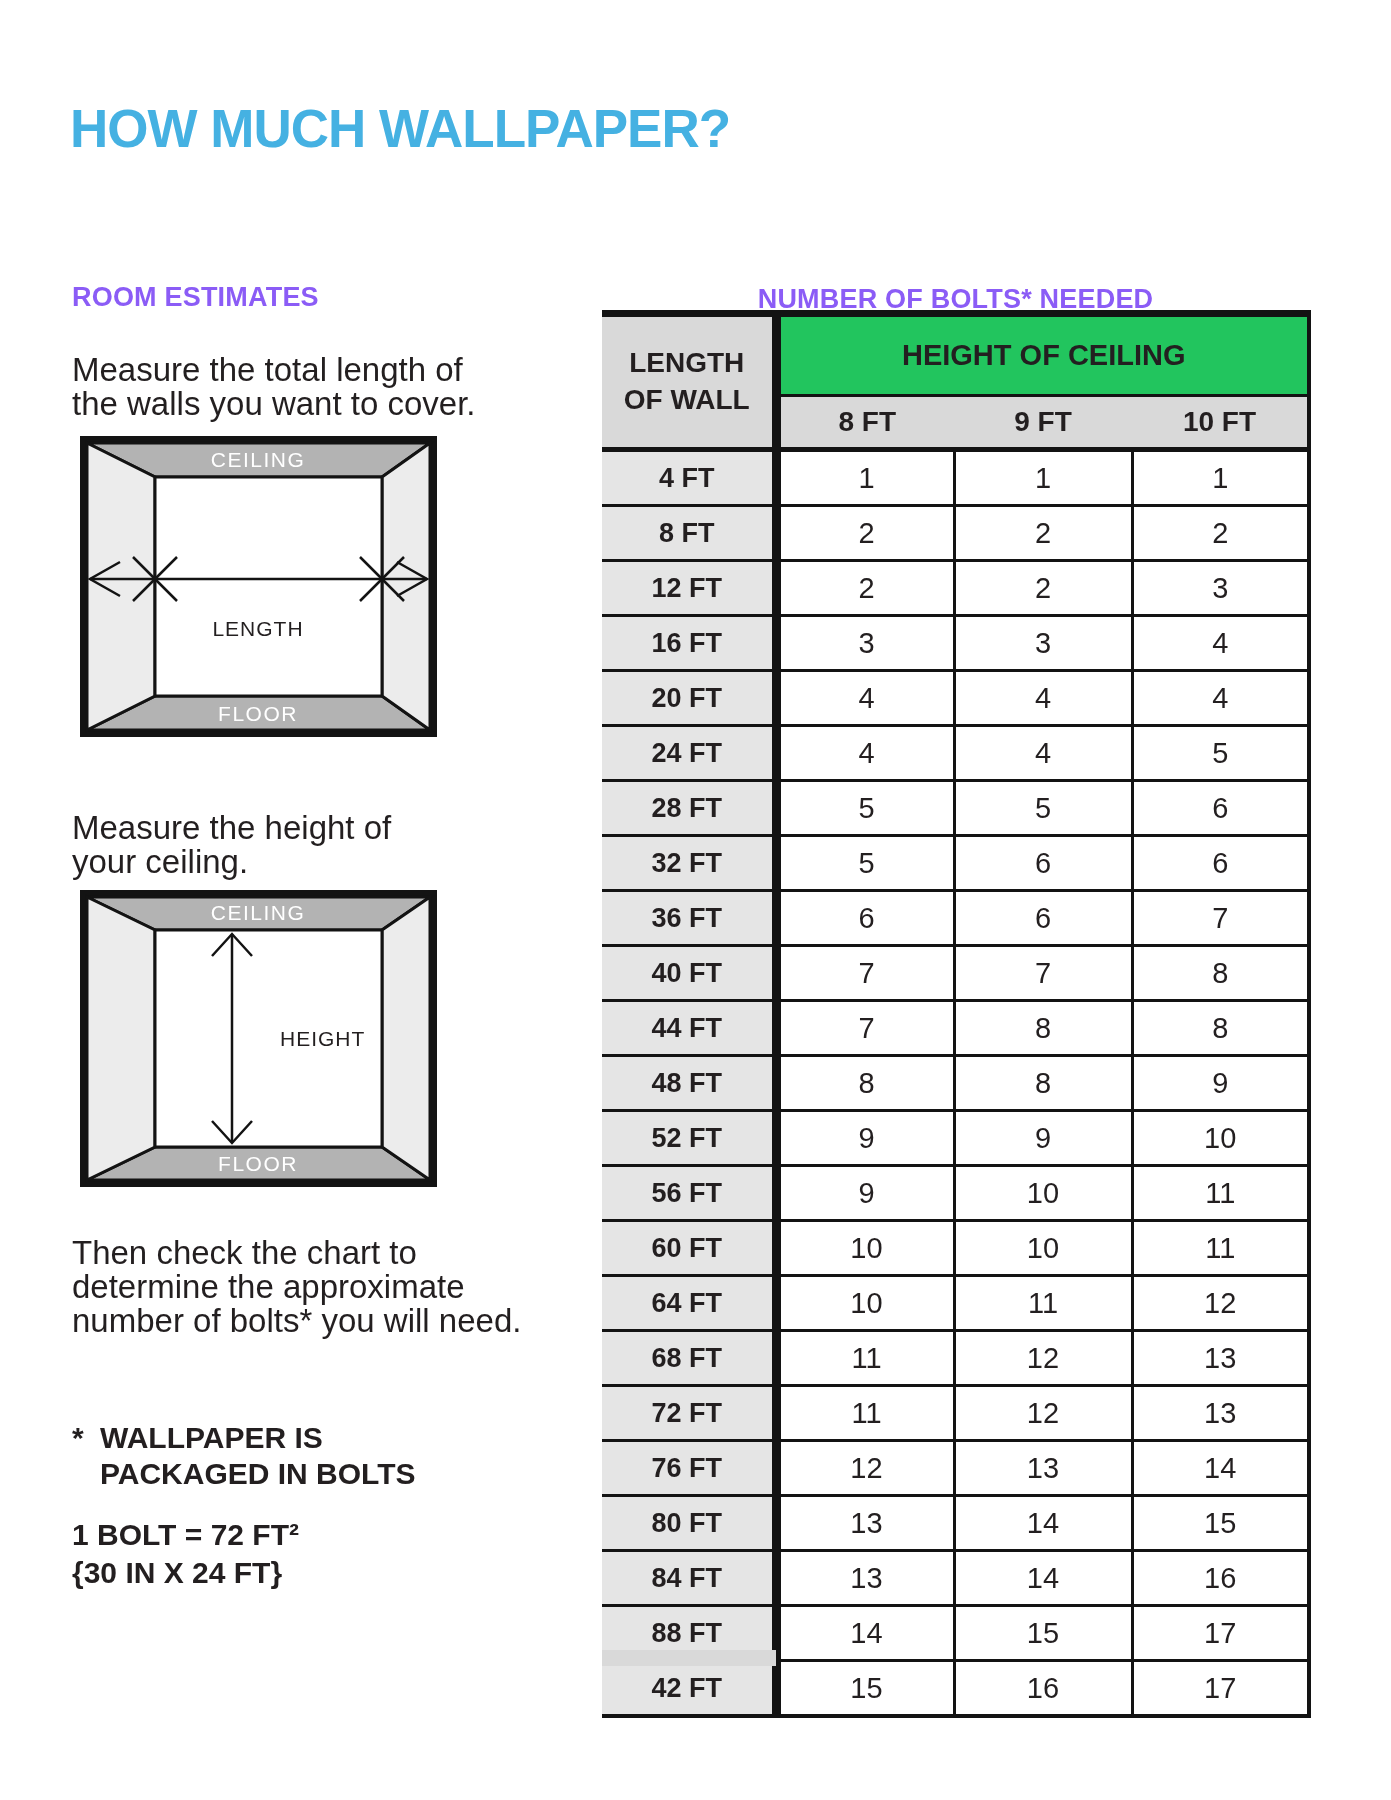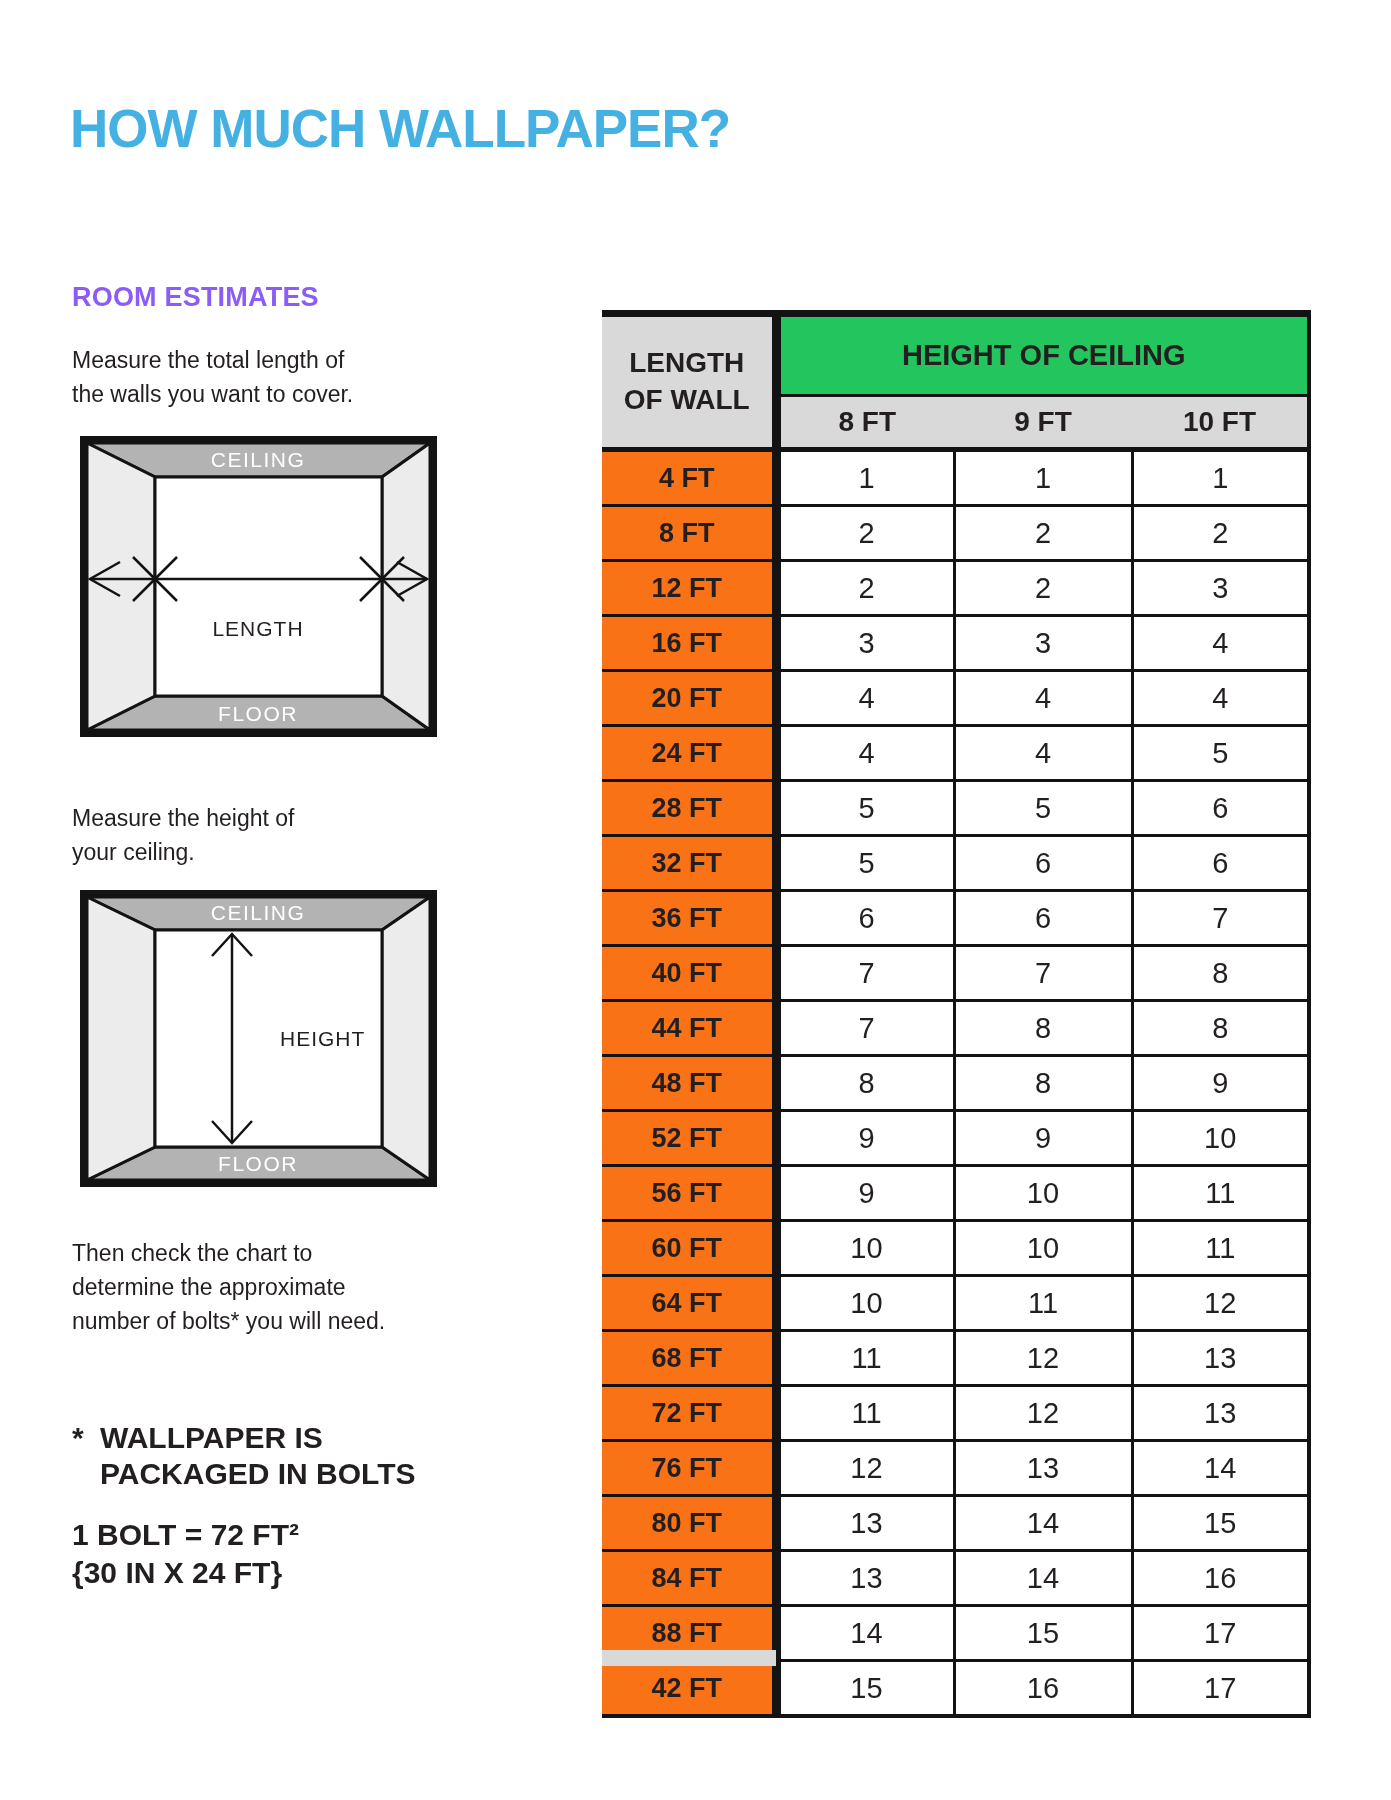--- a/index.html
+++ b/index.html
@@ -25,21 +25,21 @@
 
   
   .section-heading {
     font-size: 27px; font-weight: bold;
     color: #8b5cf6; letter-spacing: 0.2px;
   }
   .room-estimates-heading { left: 72px; top: 260px; }
   .table-heading { left: 602px; top: 262px; width: 707px; text-align: center; }
 
   
-  .body-text { font-size: 23px; line-height: 34px; }
+  .body-text { font-size: 33px; line-height: 34px; }
   .para-length { left: 72px; top: 320px; }
   .para-height { left: 72px; top: 778px; }
   .para-chart  { left: 72px; top: 1228px; margin-top: 8px; }
 
   
   .diagram1 { left: 80px; top: 436px; }
   .diagram2 { left: 80px; top: 890px; }
   .diagram text {
     font-family: "Liberation Sans", sans-serif;
   }
@@ -82,21 +82,21 @@
     height: 77px;
   }
   th.sub {
     background: #d9d9d9;
     border-bottom: 5px solid #131313;
     font-size: 28px; font-weight: bold;
     height: 50px;
   }
   th.sub:last-child { border-right: 4px solid #131313; }
   table.bolts tbody th {
-    background: #f97316;
+    background: #e5e5e5;
     border-top: 3px solid #131313;
     border-right: 9px solid #131313;
     font-size: 27px; font-weight: bold;
     height: 52px;
   }
   table.bolts tbody td {
     background: #ffffff;
     border: 3px solid #131313;
     font-size: 29px; font-weight: normal;
   }
@@ -176,20 +176,21 @@
     <span class="star">*</span>
     <span class="preline">WALLPAPER IS
 PACKAGED IN BOLTS</span>
   </div>
 
   <div class="abs bolt-note">
     <span class="preline">1 BOLT = 72 FT²</span>
     <span class="preline">{30 IN X 24 FT}</span>
   </div>
 
+  <h2 class="abs section-heading table-heading">NUMBER OF BOLTS* NEEDED</h2>
 
   <table class="bolts">
     <colgroup>
       <col style="width:174px">
         <col style="width:178px">
         <col style="width:178px">
         <col style="width:177px">
     </colgroup>
     <thead>
       <tr>

